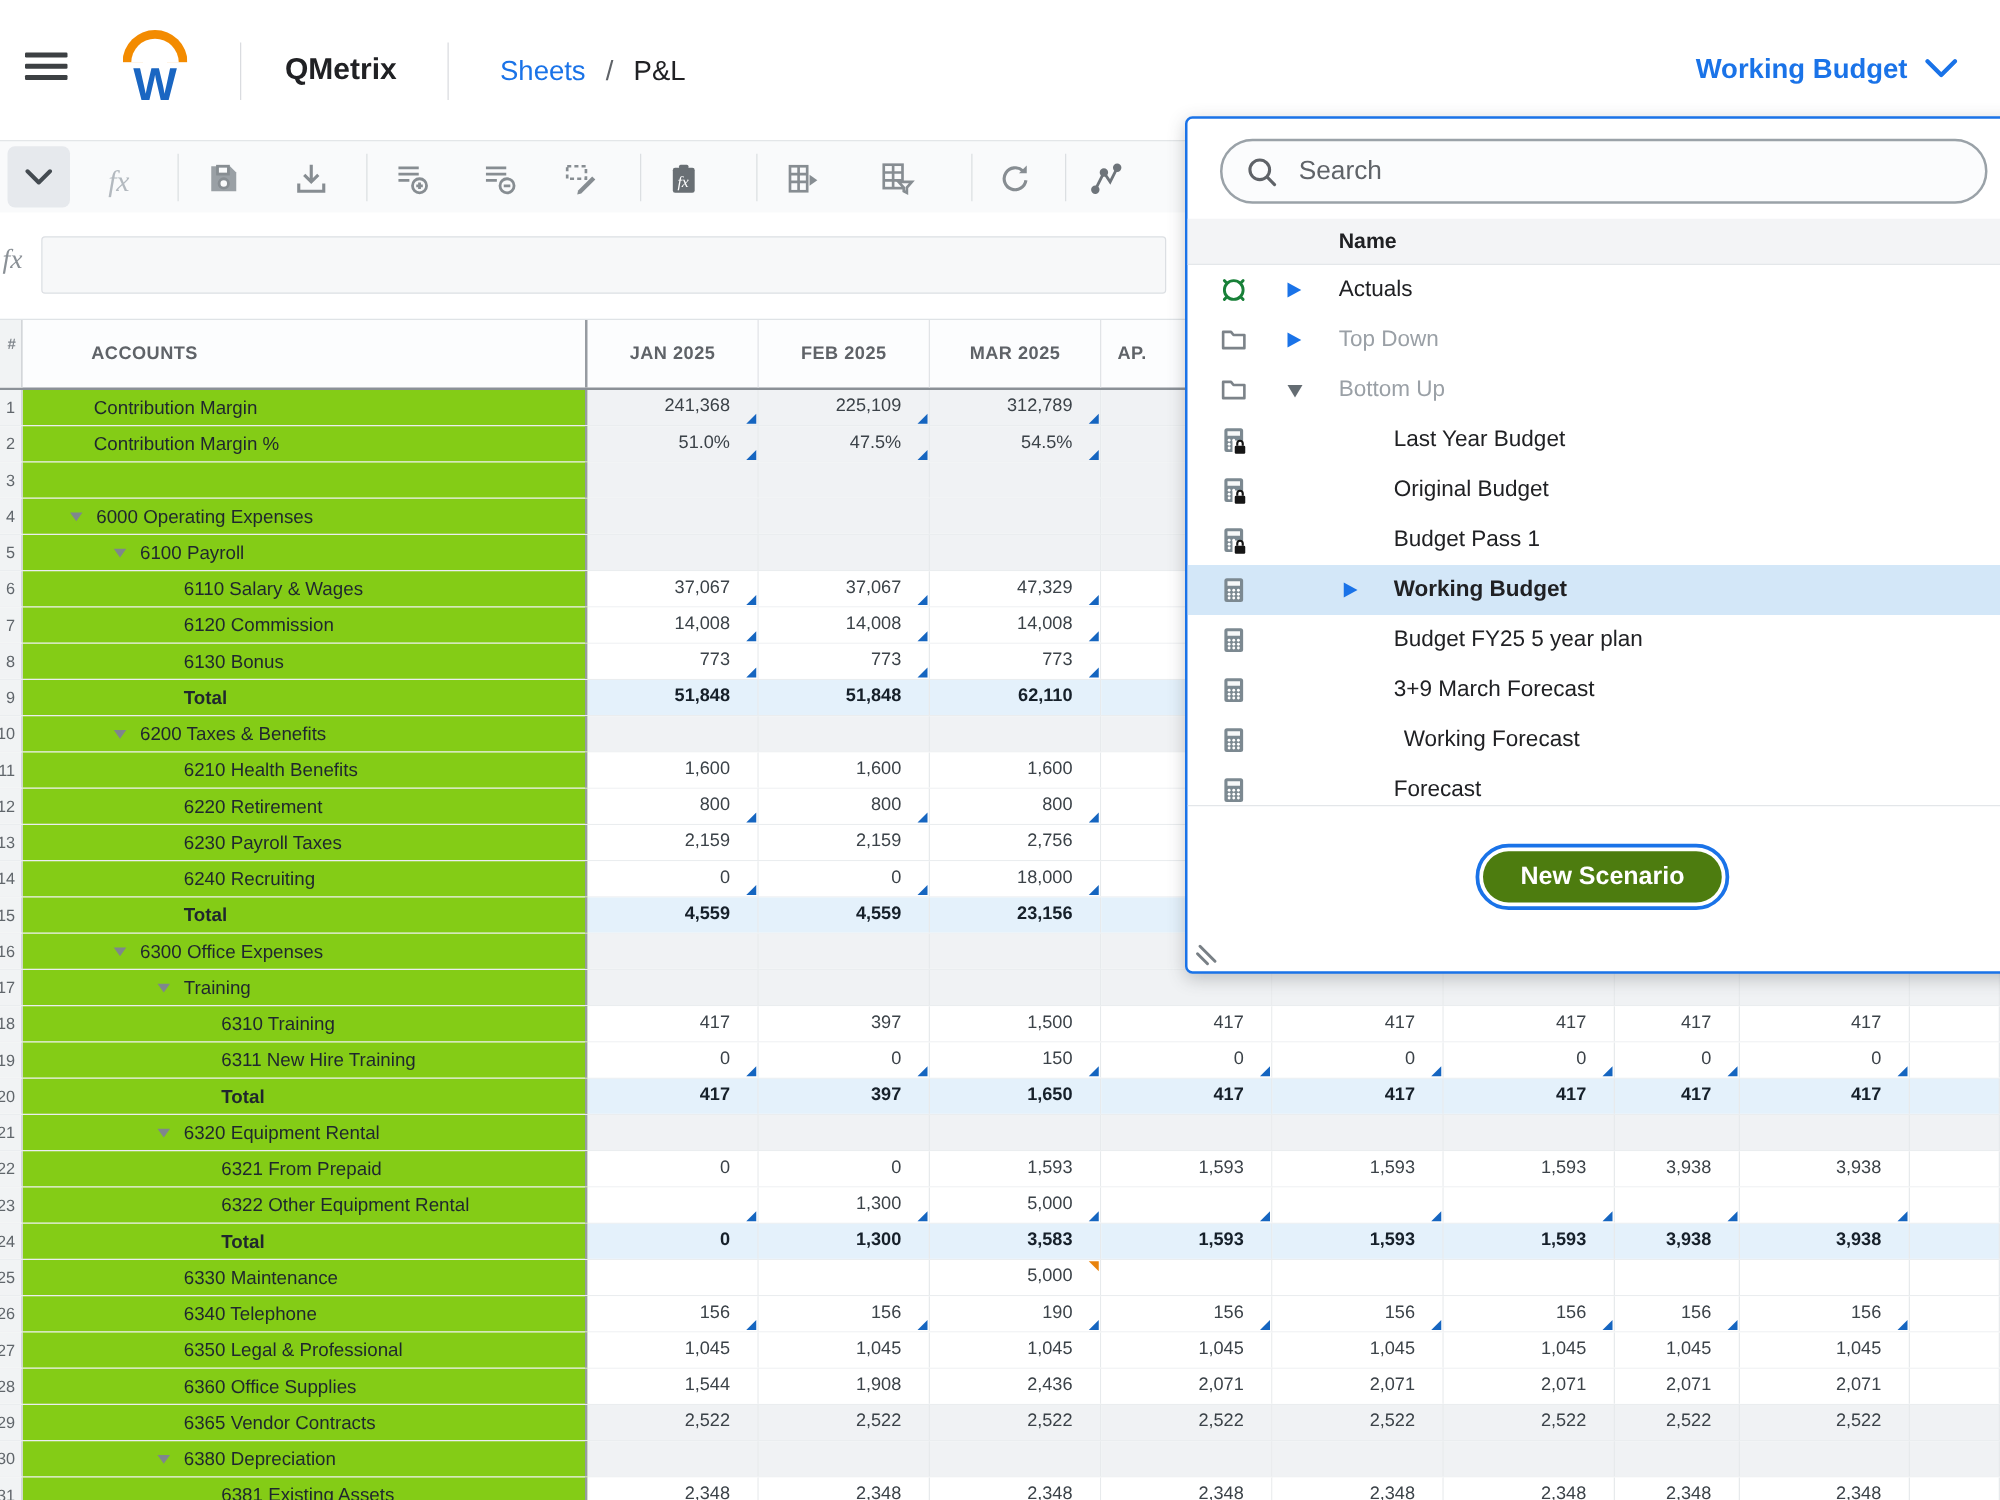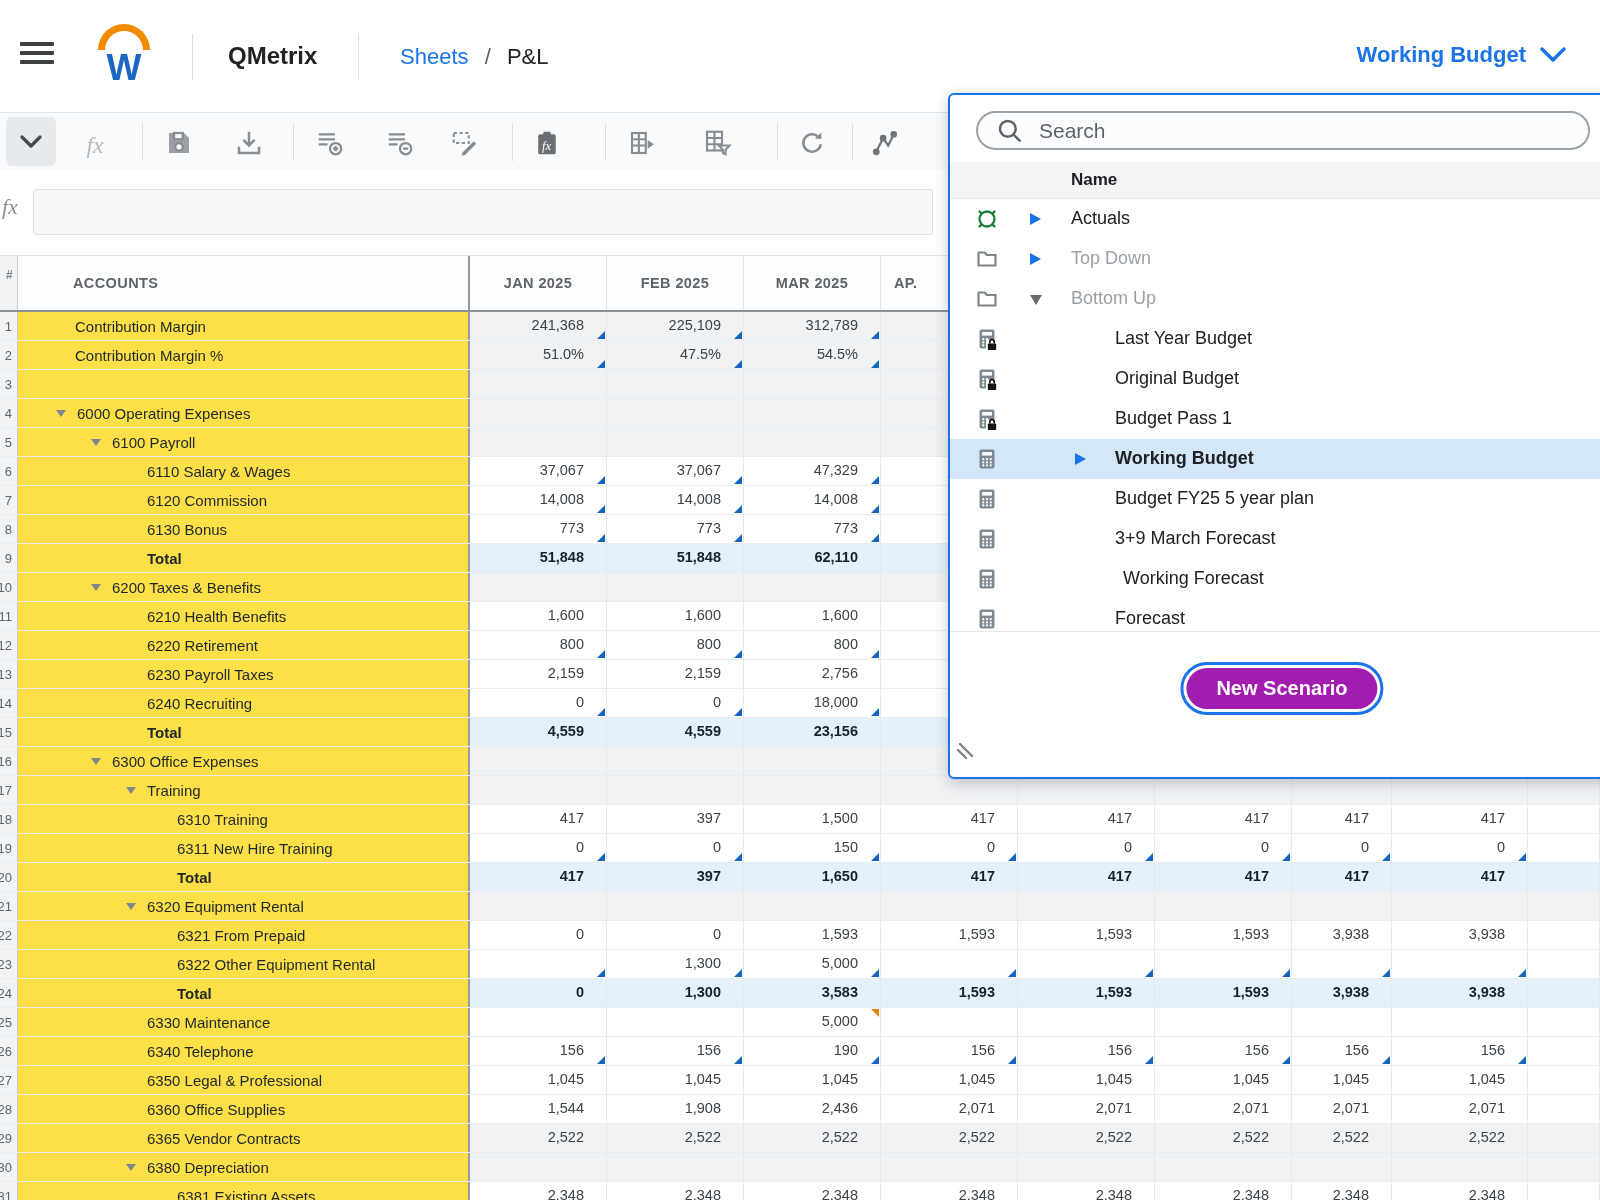--- a/index.html
+++ b/index.html
@@ -42,58 +42,58 @@
   .ghead{height:54px;border-top:1px solid #dfe3e6;border-bottom:2px solid #8b9197;background:#fcfdfe;}
   .ghead .cell{display:flex;align-items:center;justify-content:center;font-size:14.5px;font-weight:bold;
     color:#5f6368;letter-spacing:.4px;border-right:1px solid #e1e4e7;overflow:hidden;}
   .ghead .acc-h{justify-content:flex-start;padding-left:55px;border-right:2px solid #969ba1;}
   .ghead .gut-h{background:#f1f3f4;border-right:1px solid #c9cdd1;position:relative;}
   .ghead .trunc{justify-content:flex-start;padding-left:13px;}
   .drow{height:28px;border-bottom:1px solid #eaedef;}
   .cell{box-sizing:border-box;}
   .gut{background:#f1f3f4;border-right:1px solid #c9cdd1;position:relative;overflow:hidden;}
   .gut span{position:absolute;right:5px;top:50%;transform:translateY(-50%);font-size:13px;color:#60666b;}
-  .acc{border-right:2px solid #969ba1;display:flex;align-items:center;overflow:hidden;background:#fde047;}
+  .acc{border-right:2px solid #969ba1;display:flex;align-items:center;overflow:hidden;background:#84cc16;}
   .acc .lbl{font-size:15px;color:#1f272e;white-space:nowrap;}
   .acc .tri-btn{width:32px;display:flex;justify-content:center;flex:none;cursor:pointer;}
   .acc .tri-btn i{width:0;height:0;border-left:5.5px solid transparent;border-right:5.5px solid transparent;
     border-top:7px solid #7f868d;}
   .val{position:relative;text-align:right;padding-right:22px;font-size:14.5px;color:#3b4248;
     line-height:27px;border-right:1px solid #e7eaec;background:#fff;overflow:hidden;white-space:nowrap;}
   .drow.calc .val{background:#f0f2f4;}
   .drow.total .val{background:#e4f1fb;font-weight:bold;color:#16202a;}
   .drow.total .acc .lbl{font-weight:bold;}
   .val.tri::after{content:"";position:absolute;right:1px;bottom:1px;width:0;height:0;
     border-left:8px solid transparent;border-bottom:8px solid #1565c0;}
   .val.otri::before{content:"";position:absolute;right:1px;top:1px;width:0;height:0;
     border-left:8px solid transparent;border-top:8px solid #e8820c;}
   
   .panel{position:absolute;left:948px;top:93px;width:668px;height:686px;background:#fff;z-index:50;
     border:2px solid #1a73e8;border-radius:6px;box-shadow:0 4px 14px rgba(60,64,67,.28);box-sizing:border-box;overflow:hidden;}
-  .search-pill{margin:16px 24px 0 26px;height:39px;border:2px solid #9aa2a8;border-radius:27px;
+  .search-pill{margin:16px 24px 0 26px;height:52px;border:2px solid #9aa2a8;border-radius:27px;
     background:#fbfcfd;display:flex;align-items:center;padding:0 8px 0 18px;gap:14px;box-sizing:border-box;}
   .search-pill input{border:none;outline:none;background:transparent;font-size:21px;color:#3c4043;flex:1;
     font-family:"Liberation Sans","DejaVu Sans",sans-serif;}
   .search-pill input::placeholder{color:#5f6368;opacity:1;}
   .name-hdr{margin-top:12px;height:36px;background:#f3f4f6;border-bottom:1px solid #e4e7ea;
     display:flex;align-items:center;padding-left:121px;font-weight:bold;font-size:17px;color:#202124;}
   .tree{height:432px;overflow:hidden;}
   .titem{height:40px;position:relative;cursor:pointer;}
   .titem.selected{background:#d3e7f8;}
   .titem .ticon{position:absolute;left:25px;top:8px;width:24px;height:24px;}
   .titem .arr{position:absolute;top:14px;}
   .arr-right{width:0;height:0;border-left:11px solid #1a73e8;border-top:6.5px solid transparent;border-bottom:6.5px solid transparent;}
   .arr-down{width:0;height:0;border-top:10px solid #646c72;border-left:6.5px solid transparent;border-right:6.5px solid transparent;margin-top:2px;}
   .titem .tlbl{position:absolute;top:9px;font-size:18px;color:#202124;white-space:nowrap;}
   .titem .tlbl.muted{color:#9aa0a6;}
   .titem .tlbl.bold{font-weight:bold;}
   .panel-footer{border-top:1px solid #e3e6e9;height:133px;position:relative;}
   .btn-outer{position:absolute;left:50%;top:30px;transform:translateX(-50%);border:3px solid #1a73e8;
     border-radius:30px;padding:3px;cursor:pointer;background:#fff;}
-  .btn-inner{background:#a21caf;color:#fff;border-radius:24px;padding:9px 30px;font-size:20px;font-weight:bold;white-space:nowrap;}
+  .btn-inner{background:#4d7c0f;color:#fff;border-radius:24px;padding:9px 30px;font-size:20px;font-weight:bold;white-space:nowrap;}
   .grip{position:absolute;left:4px;bottom:3px;width:24px;height:24px;}
 </style>
 </head>
 <body>
 
 <div class="app-header">
   <div class="hamburger">
       <span></span>
       <span></span>
       <span></span>

